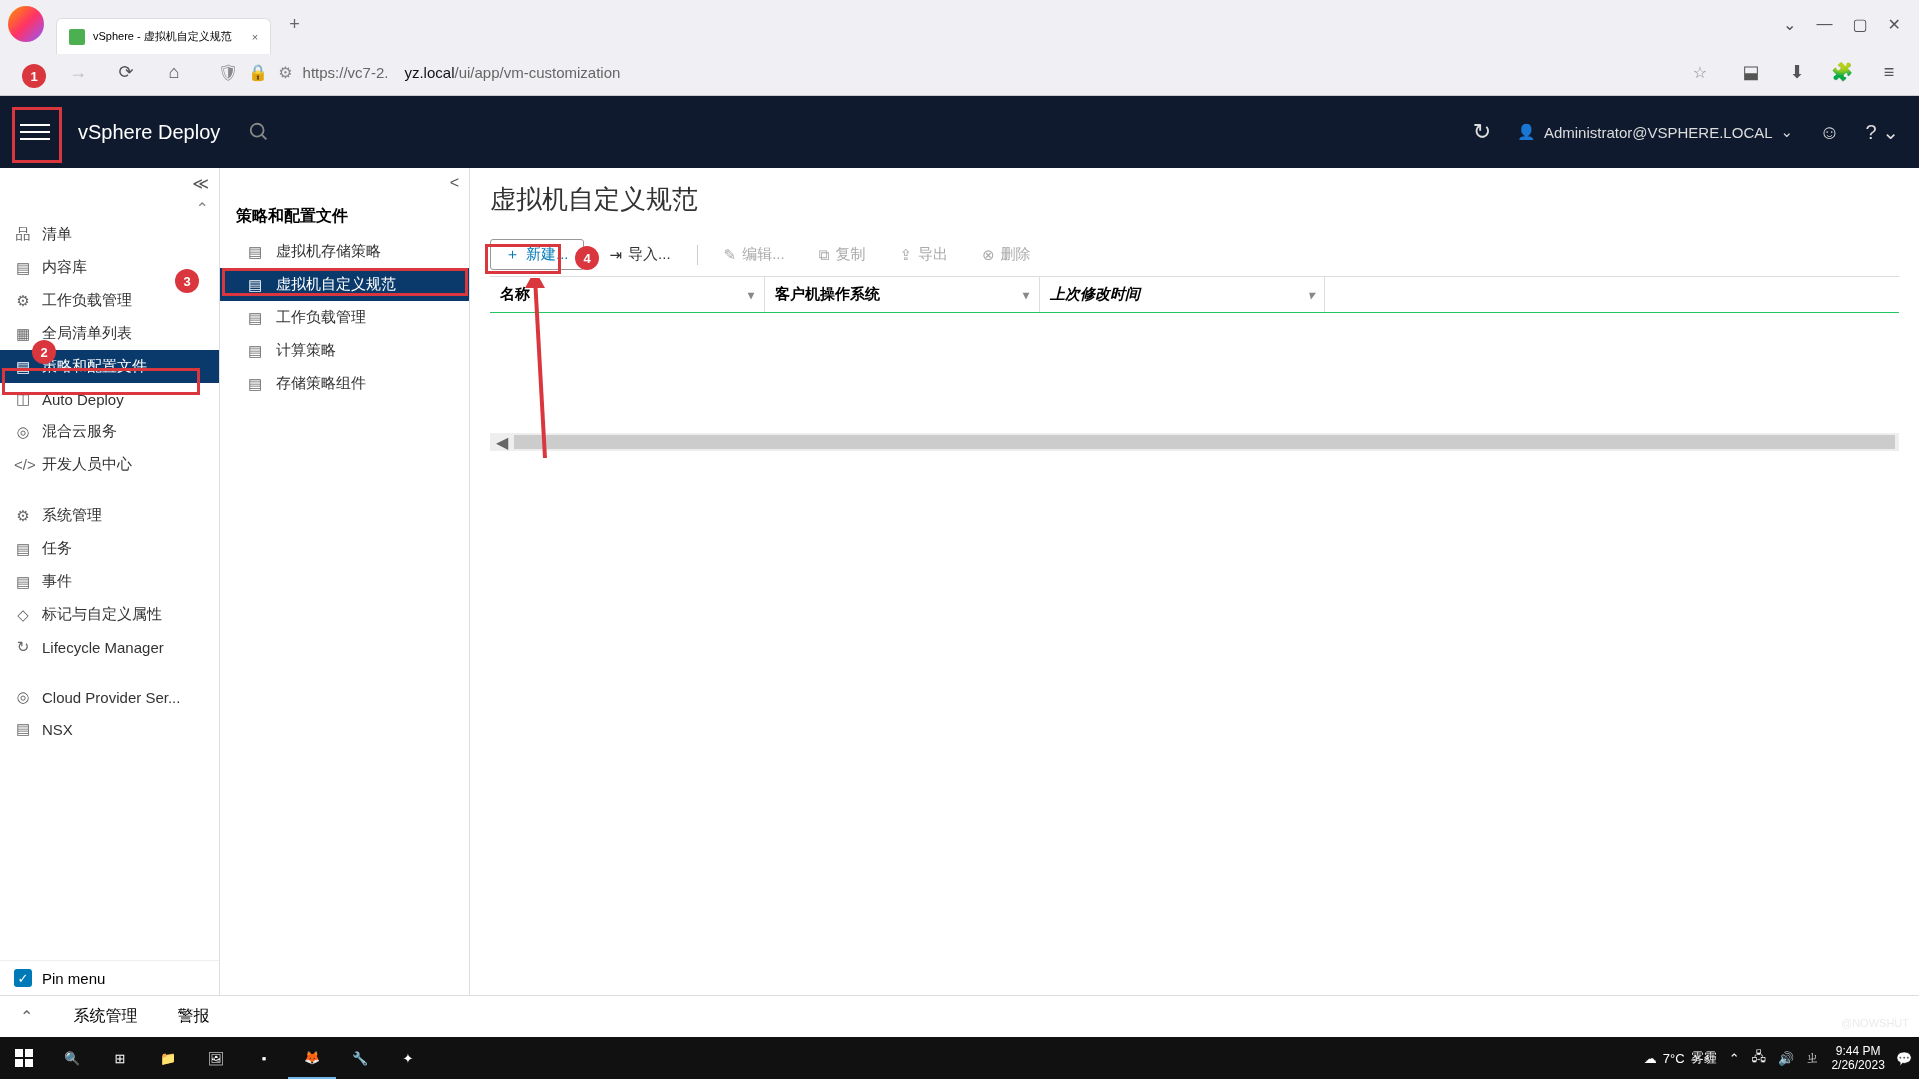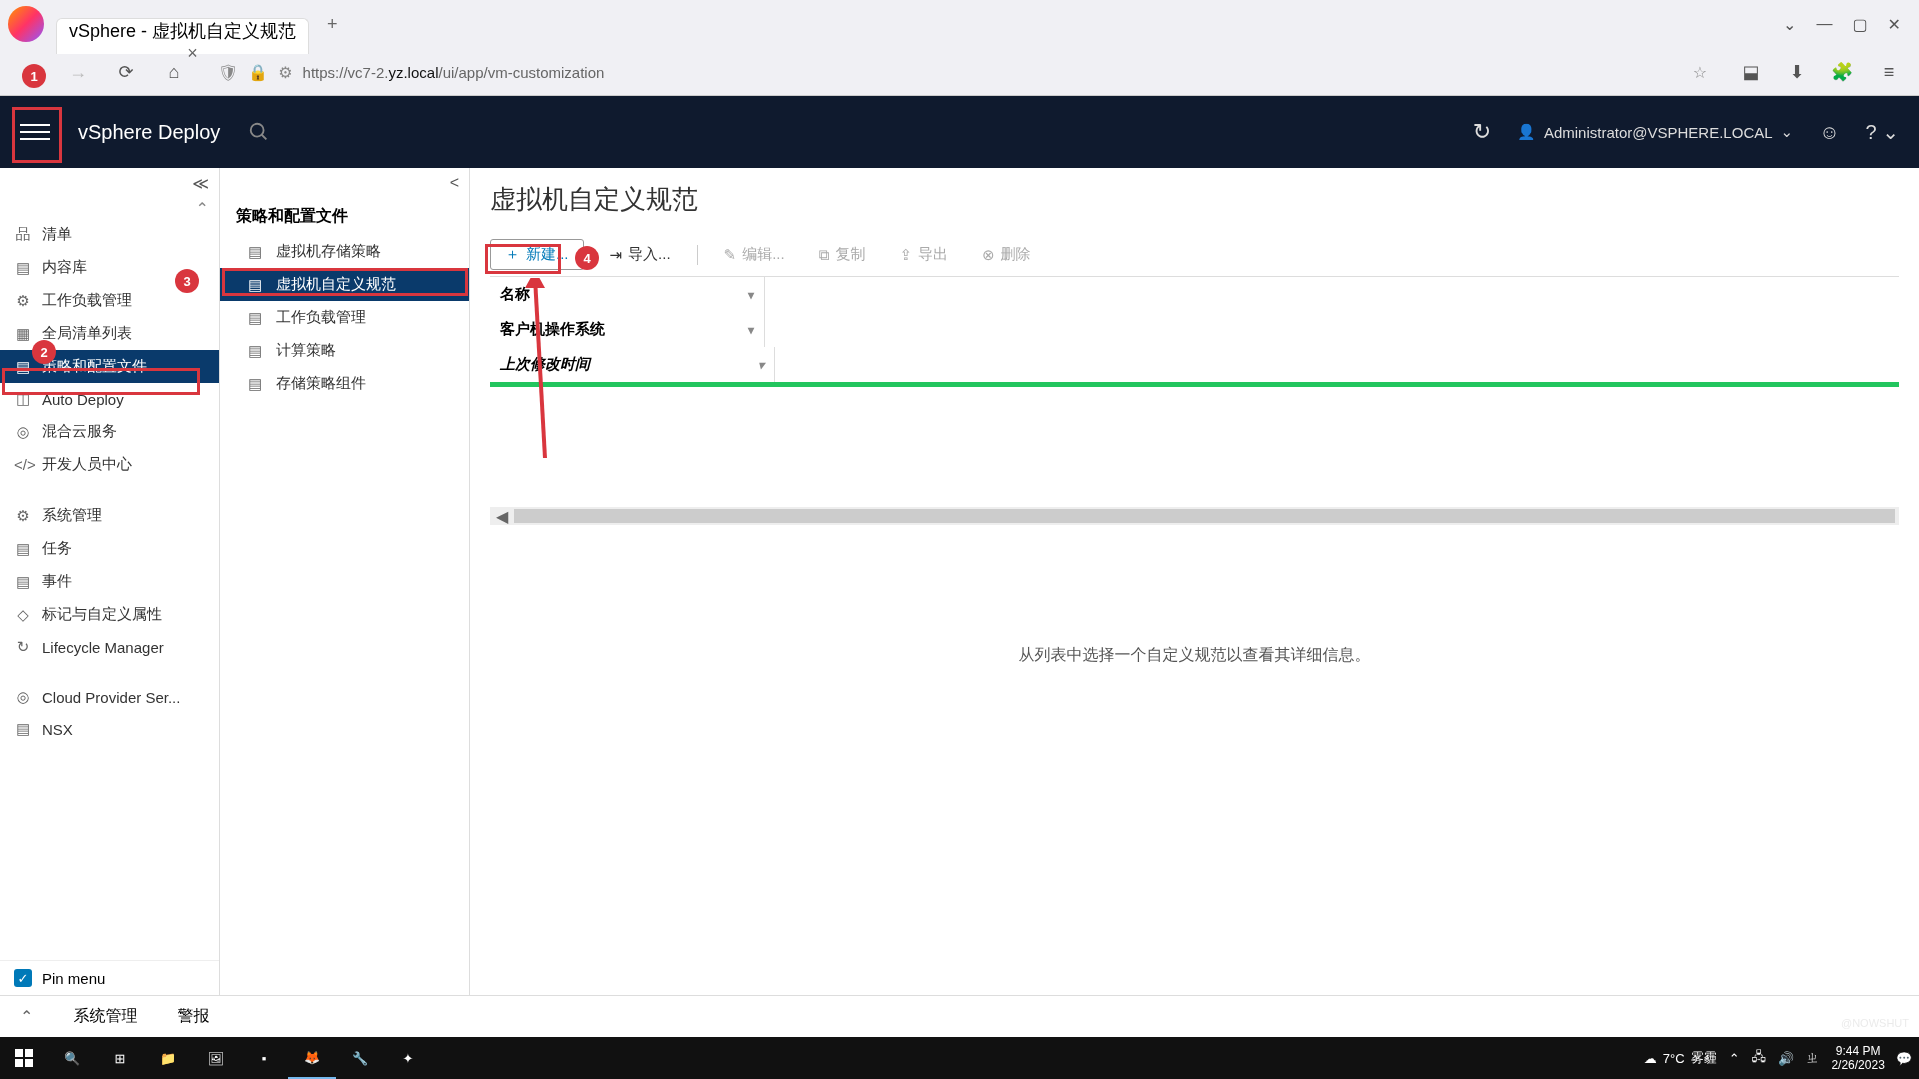--- a/index.html
+++ b/index.html
@@ -2,29 +2,29 @@
 <html><head>
 <meta charset="utf-8">
 <style>
 * { margin:0; padding:0; box-sizing:border-box; font-family:"Segoe UI",Arial,sans-serif; }
 body { width:1919px; height:1079px; background:#fff; overflow:hidden; position:relative; }
 
 
 .browser-chrome { height:96px; background:#f0f0f4; border-bottom:1px solid #ccc; }
 .tab-bar { height:48px; display:flex; align-items:center; padding:0 8px; }
 .ff-logo { width:36px; height:36px; border-radius:50%; background:linear-gradient(135deg,#ff9500,#ff3366,#9059ff); margin-right:12px; }
-.tab { display:flex; align-items:center; background:#fff; border-radius:6px 6px 0 0; height:36px; padding:0 12px; margin-top:24px; border:1px solid #ddd; border-bottom:none; font-size:18px;flex-direction:column; }
+.tab { display:flex; align-items:center; background:#fff; border-radius:6px 6px 0 0; height:36px; padding:0 12px; margin-top:24px; border:1px solid #ddd; border-bottom:none; font-size:11px; }
 .tab-icon { width:16px; height:16px; background:#4caf50; border-radius:2px; margin-right:8px; }
 .tab-close { margin-left:20px; color:#666; cursor:pointer; }
 .new-tab { margin-left:8px; color:#666; font-size:18px; cursor:pointer; padding:0 10px; }
 .addr-bar { height:48px; display:flex; align-items:center; padding:0 14px; gap:16px; }
 .nav-btn { width:32px; height:32px; display:flex; align-items:center; justify-content:center; color:#555; cursor:pointer; border-radius:4px; font-size:18px; }
 .url-box { flex:1; display:flex; align-items:center; height:34px; padding:0 12px; gap:10px; }
 .url-text { font-size:15px; color:#666; }
-.url-text .dark { color:#111; }
+.url-text .dark { color:#111;margin-left:16px; }
 .right-btns { display:flex; gap:14px; }
 
 
 .annot { position:absolute; width:24px; height:24px; background:#d9363e; color:#fff; border-radius:50%; display:flex; align-items:center; justify-content:center; font-size:13px; font-weight:bold; z-index:100; }
 .redbox { position:absolute; border:3px solid #d9363e; z-index:99; pointer-events:none; }
 
 
 .vs-header { height:72px; background:#0f1a2e; display:flex; align-items:center; padding:0 20px; color:#fff; }
 .hamburger { width:30px; display:flex; flex-direction:column; gap:5px; cursor:pointer; }
 .hamburger span { height:2px; background:#fff; }
@@ -58,21 +58,21 @@
 .sb2-item.sel .sb2-icon { color:#fff; }
 
 
 .content { flex:1; padding:14px 20px; display:flex; flex-direction:column; }
 .page-title { font-size:26px; font-weight:400; color:#333; margin-bottom:16px; }
 .toolbar { display:flex; align-items:center; gap:18px; padding:6px 0; border-bottom:1px solid #ddd; }
 .tb-btn { display:flex; align-items:center; gap:6px; font-size:15px; padding:4px 8px; color:#333; cursor:pointer; }
 .tb-btn.new { border:1px solid #999; border-radius:3px; padding:5px 14px; color:#0079b8; }
 .tb-btn.disabled { color:#aaa; }
 .tb-sep { width:1px; height:20px; background:#ccc; }
-.table-head { display:flex; border-bottom:5px solid #22c55e;flex-direction:column; }
+.table-head { display:flex; border-bottom:1px solid #22c55e; }
 .th { padding:8px 10px; font-size:15px; font-weight:bold; border-right:1px solid #ddd; display:flex; align-items:center; justify-content:space-between; }
 .th .filter { color:#888; font-size:12px; }
 .scrollbar-h { height:18px; background:#eee; display:flex; align-items:center; margin-top:120px; }
 .scrollbar-h .arrow { padding:0 6px; color:#666; }
 .scrollbar-h .thumb { flex:1; height:14px; background:#ccc; margin-right:4px; }
 .detail-msg { text-align:center; color:#555; margin-top:120px; font-size:16px; }
 
 
 .tasks-bar { height:42px; border-top:1px solid #ddd; display:flex; align-items:center; padding:0 20px; gap:40px; font-size:16px; }
 .tasks-bar .chev { color:#666; cursor:pointer; }
@@ -294,21 +294,20 @@
         </div>
       <div class="th" style="width:285px;font-style:italic;">
           <span>上次修改时间</span>
           <span class="filter">▾</span>
         </div>
     </div>
     <div class="scrollbar-h">
         <span class="arrow">◀</span>
         <span class="thumb"></span>
       </div>
-    <div class="detail-msg">从列表中选择一个自定义规范以查看其详细信息。</div>
   </div>
 </div>
 
 <div class="tasks-bar">
   <span class="chev">⌃</span>
   <span>系统管理</span>
   <span>警报</span>
 </div>
 
 <div class="win-taskbar">

